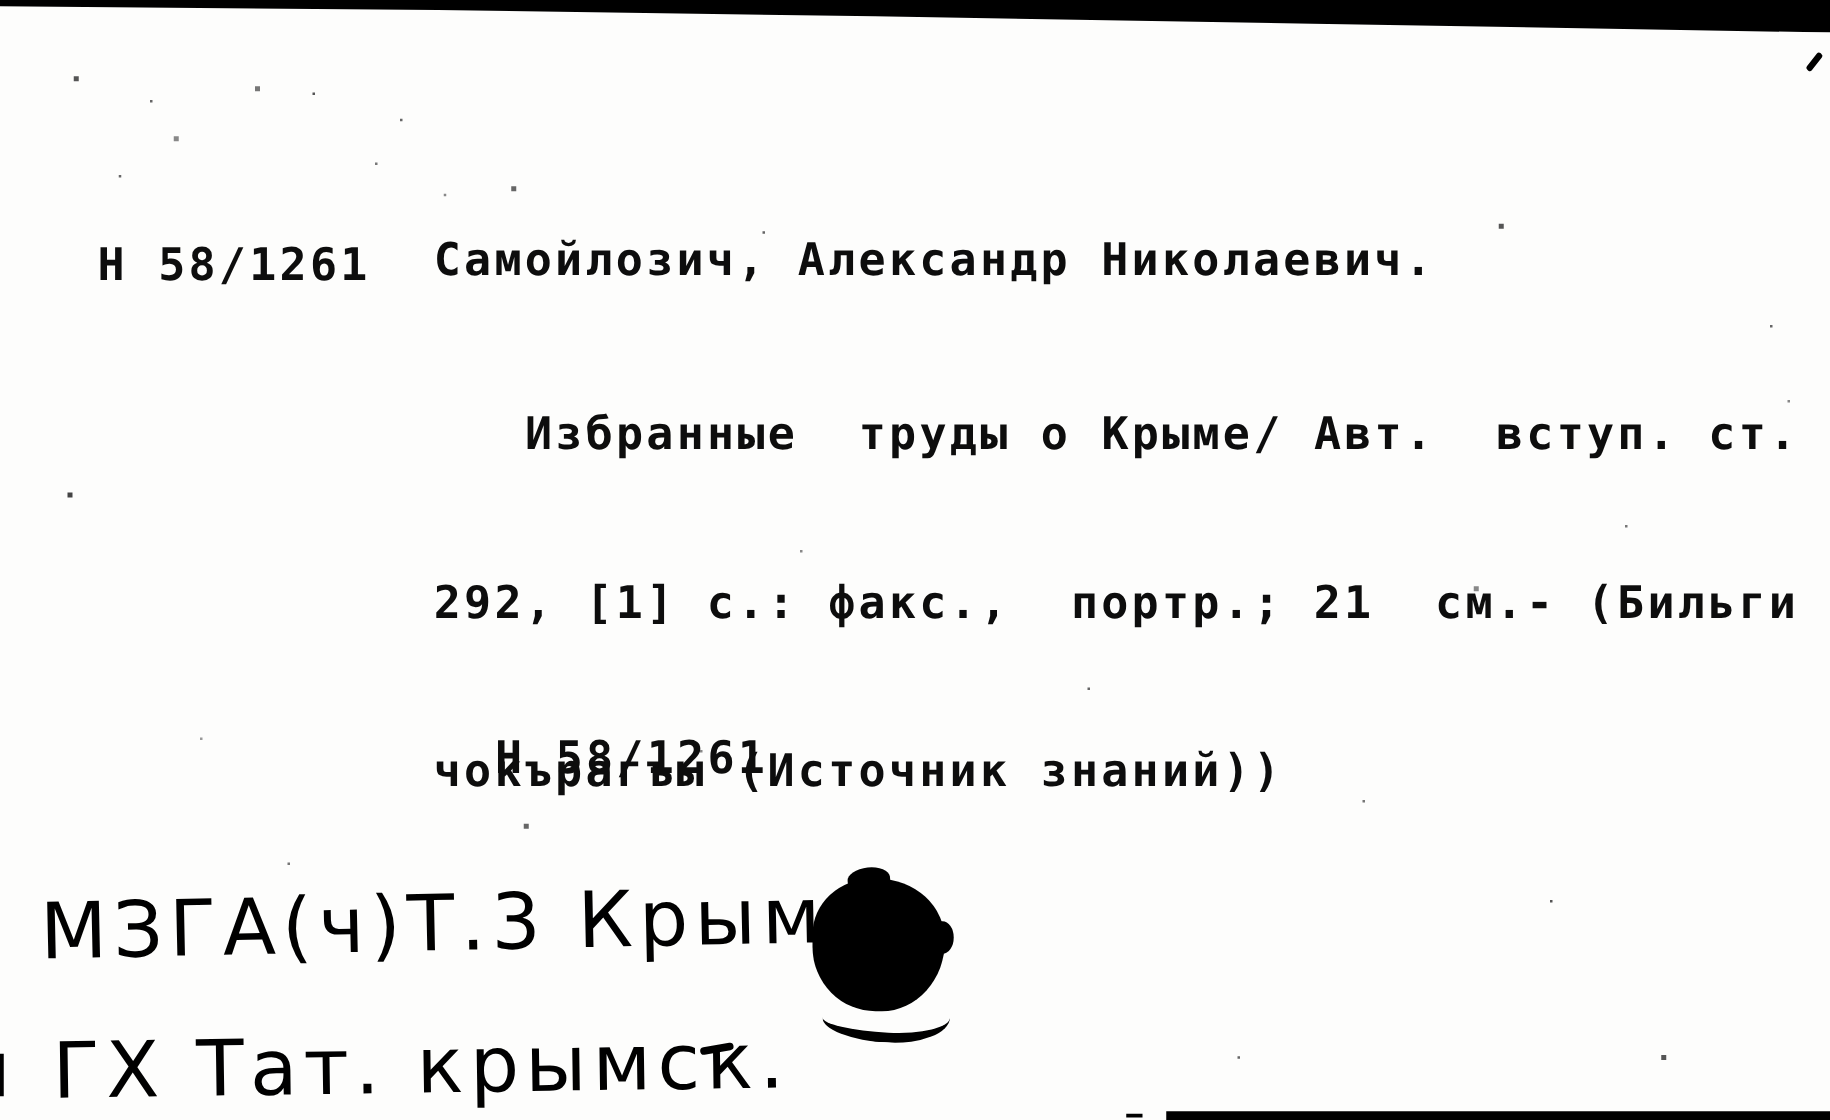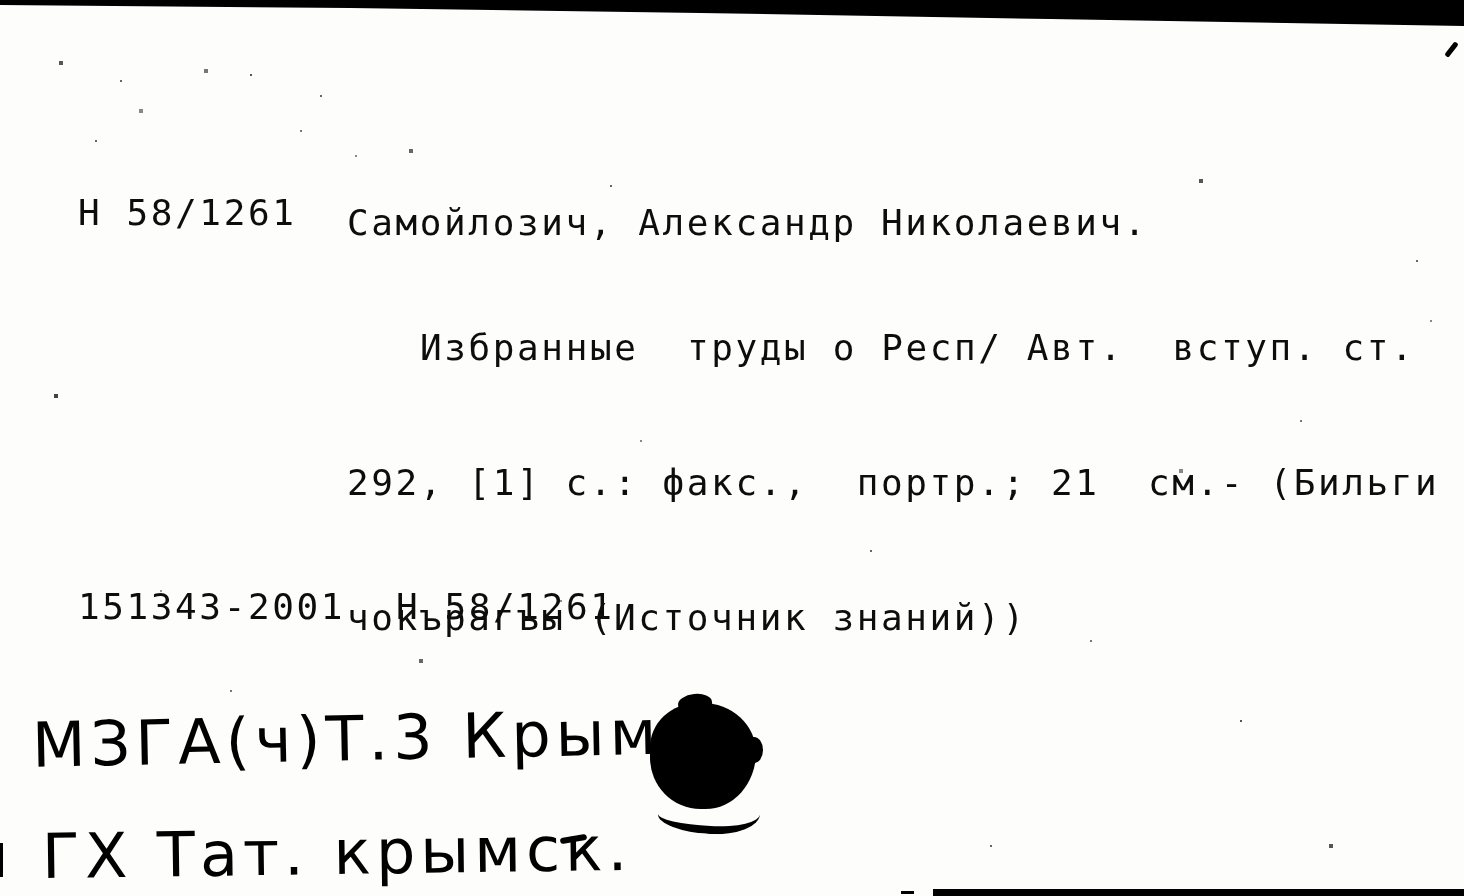--- a/index.html
+++ b/index.html
@@ -14,27 +14,27 @@
     overflow: hidden;
     font-family: "DejaVu Sans Mono", "Liberation Mono", monospace;
   }
 
   
   .typed {
     position: absolute;
     color: #0d0d0d;
     font-family: "DejaVu Sans Mono", "Liberation Mono", monospace;
     font-size: 36px;
-    font-weight: normal;
+    font-weight: bold;
     letter-spacing: 2.6px;
     white-space: pre;
     line-height: 45px;
   }
   .call-number   { left: 78px;  top: 190px; }
-  .author-line   { left: 347px; top: 200px; }
+  .author-line   { left: 347px; top: 186px; }
   .entry-block   { left: 347px; top: 235px; }
   .entry-block .line { white-space: pre; }
   .entry-block .line.indent { padding-left: 73px; }
   .accession     { left: 78px;  top: 584px; }
   .call-repeat   { left: 396px; top: 584px; }
 
   
   .handwriting {
     position: absolute;
     color: #000;
@@ -118,28 +118,27 @@
 </head>
 <body>
 
 <div class="scan">
 
   <div class="typed call-number">Н 58/1261</div>
 
   <div class="typed author-line">Самойлозич, Александр Николаевич.</div>
 
   <div class="typed entry-block">
-    <div class="line indent">Избранные  труды о Респ/ Авт.  вступ. ст.</div>
+    <div class="line indent">Избранные  труды о Крыме/ Авт.  вступ. ст.</div>
     <div class="line">292, [1] с.: факс.,  портр.; 21  см.- (Бильги</div>
     <div class="line">чокърагъы (Источник знаний))</div>
     
     
   </div>
 
-  <div class="typed accession">151343-2001</div>
 
   <div class="typed call-repeat">Н 58/1261</div>
 
   <div class="handwriting hw1">МЗГА(ч)Т.3 Крым.</div>
 
   <div class="handwriting hw2">ГХ Тат. крымск.</div>
 
   <div class="hw-dash"></div>
 
   <div class="ink-blot"></div>

